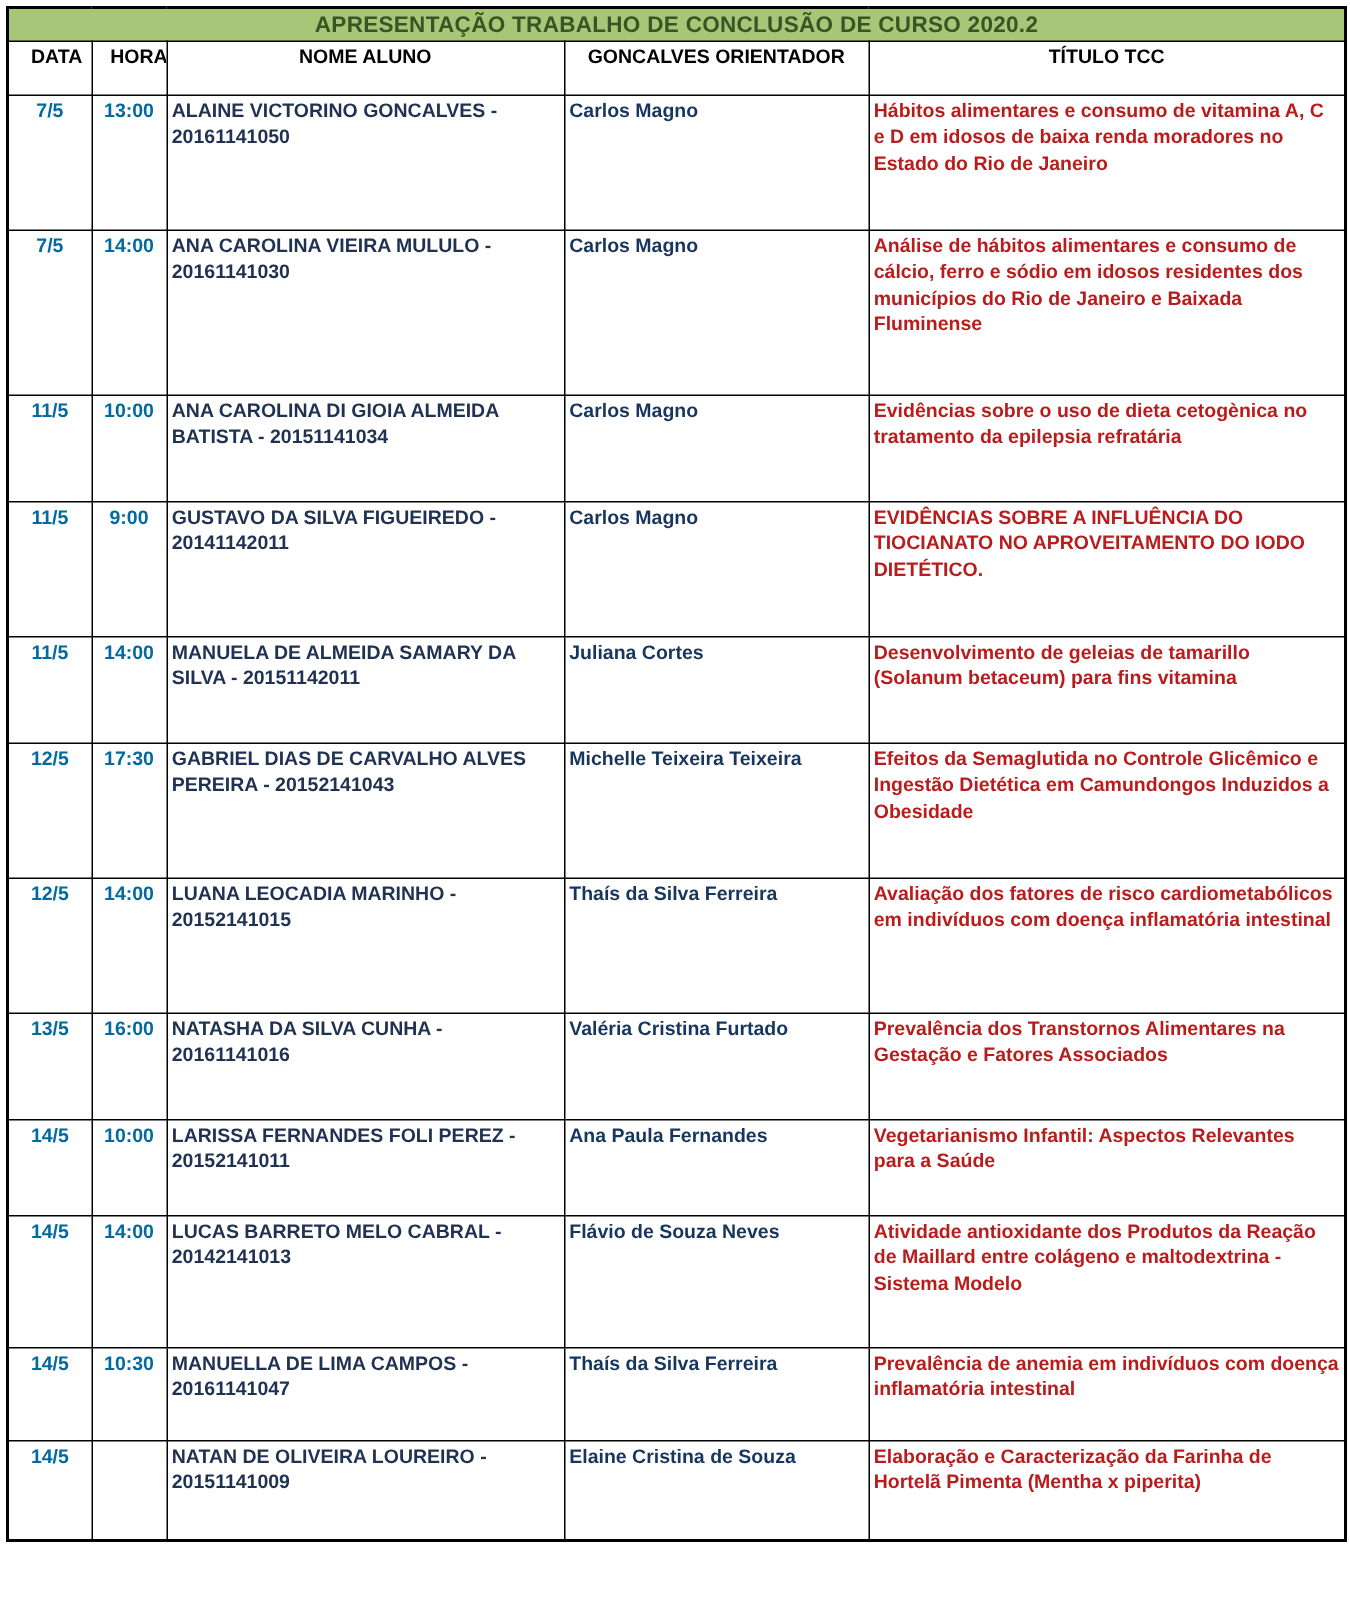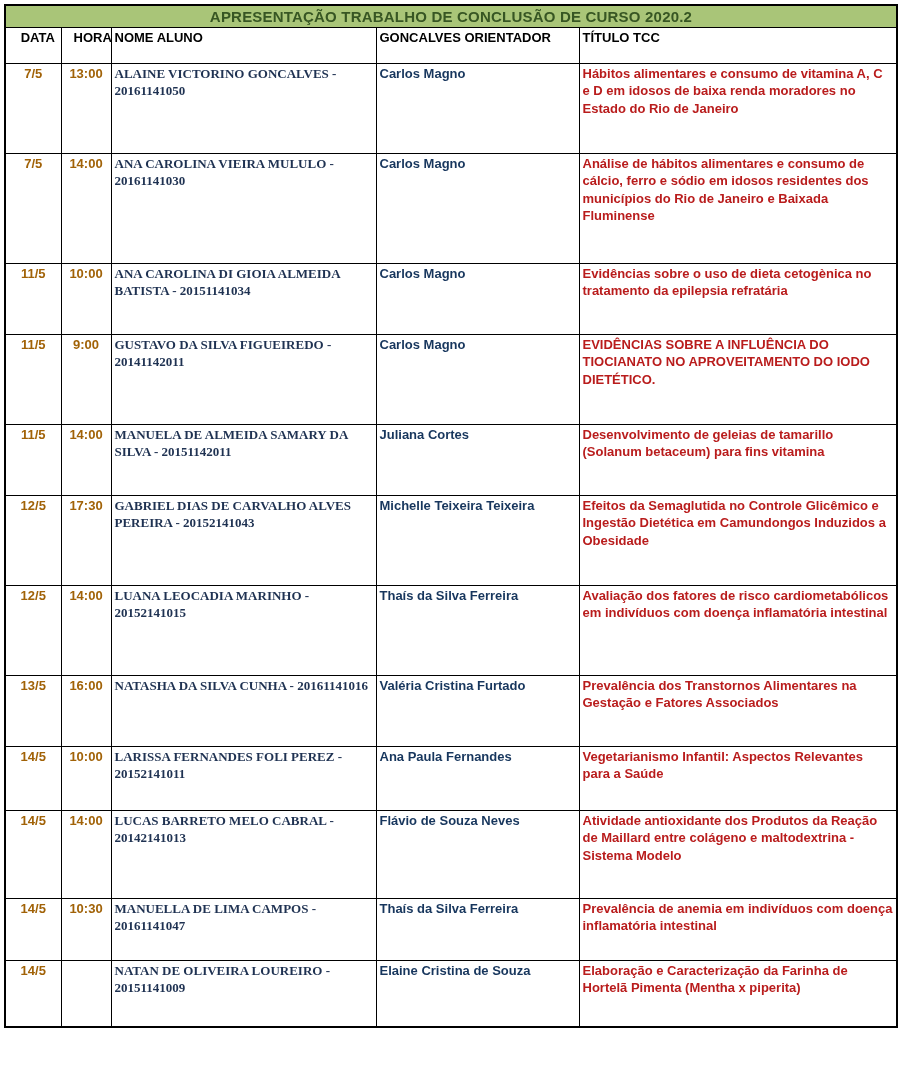--- a/index.html
+++ b/index.html
@@ -38,38 +38,37 @@
     text-align: center;
     padding: 2px 2px;
     letter-spacing: 0.2px;
     line-height: 1.15;
     margin-left: 30px;
   }
   .header-row th {
     color: #000000;
     font-size: 13px;
     font-weight: bold;
-    text-align: left;
+    text-align: center;
     height: 36px;
   }
   .header-row th.h-center {
     text-align: center;
     padding-left: 12px;
   }
   td {
     font-size: 13px;
     font-weight: bold;
   }
   .col-data, .col-hora {
     text-align: center;
-    color: #a16207;
+    color: #0369a1;
   }
   .col-nome {
     color: #1f3252;
-    font-family: Liberation Serif, serif;
   }
   .col-professor {
     color: #17365d;
   }
   .col-titulo {
     color: #b91c1c;
   }
 </style>
 </head>
 <body style="--title-bg: #a9c578; --title-fg: #375623;">

